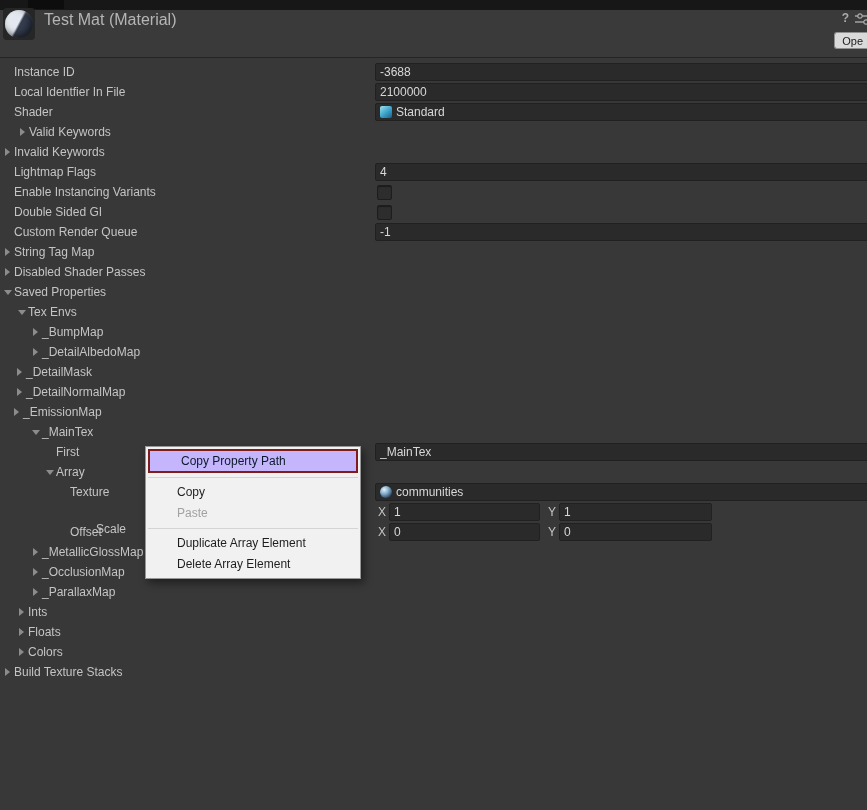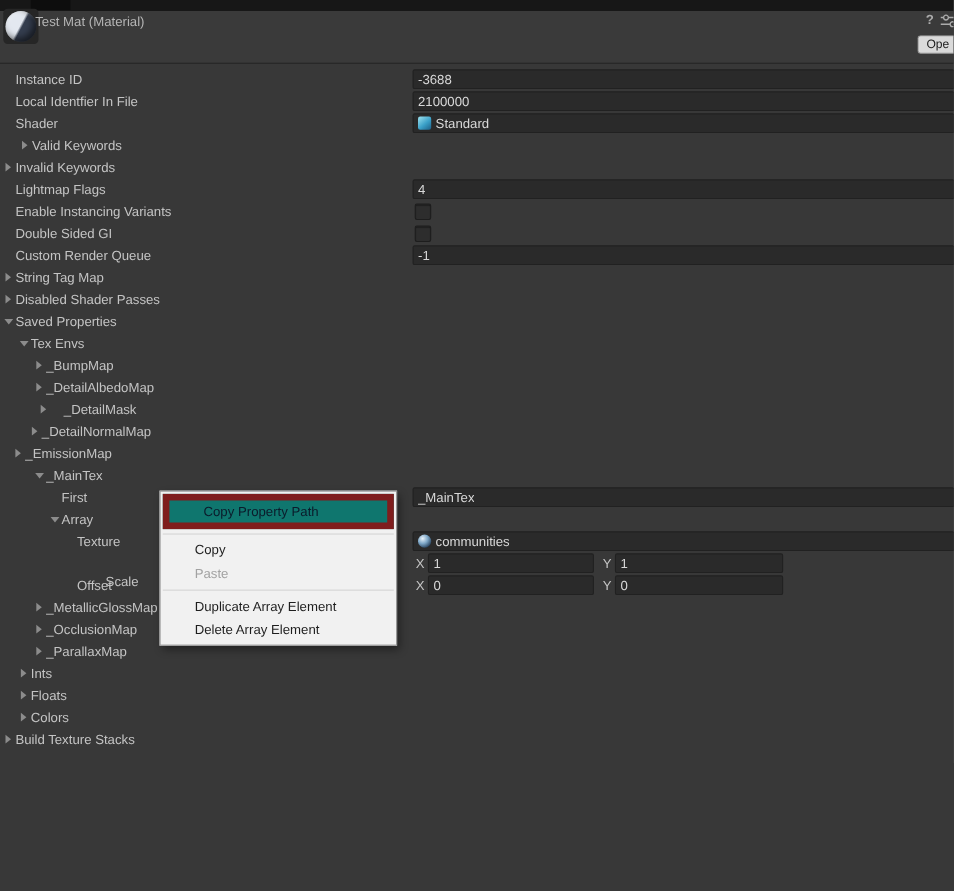--- a/index.html
+++ b/index.html
@@ -9,21 +9,21 @@
     -webkit-font-smoothing:antialiased;
   }
   
   .topstrip{position:absolute;top:0;left:0;right:0;height:10px;background:#171717;}
   .tab-remnant{position:absolute;left:28px;top:0;width:36px;height:9px;background:#0d0d0d;}
   .header{position:absolute;top:10px;left:0;right:0;height:47px;background:#3a3a3a;border-bottom:1px solid #252525;}
   .preview{position:absolute;left:3px;top:-2px;width:32px;height:32px;border-radius:4px;background:#262626;display:flex;align-items:center;justify-content:center;}
   .sphere{width:28px;height:28px;border-radius:50%;
     background:linear-gradient(118deg,#e3e8f0 0 47%,#343d4e 53% 100%);
     box-shadow:inset -3px -3px 6px rgba(0,0,0,.55), inset 2px 2px 3px rgba(255,255,255,.25);}
-  .title{position:absolute;left:32px;top:0;height:20px;line-height:20px;font-size:12px;color:#b5b5b5;white-space:nowrap;}
+  .title{position:absolute;left:44px;top:0;height:20px;line-height:20px;font-size:16px;color:#b5b5b5;white-space:nowrap;}
   .help{position:absolute;right:18px;top:1px;font-size:12px;font-weight:bold;color:#ababab;}
   .preset-icon{position:absolute;right:-4px;top:2px;}
   .open-btn{
     position:absolute;right:-2px;top:22px;height:17px;line-height:17px;
     padding:0 6px 0 7px;background:#dadada;color:#1b1b1b;font-size:11px;
     border:1px solid #8f8f8f;border-right:none;border-radius:3px 0 0 3px;
     font-family:"Liberation Sans",sans-serif;cursor:default;
   }
   
   .tree{position:absolute;top:62px;left:0;right:0;}
@@ -48,21 +48,21 @@
   .yl{left:548px;} .yf{left:559px;width:143px;}
   
   .context-menu{
     position:absolute;left:145px;top:446px;width:216px;z-index:10;
     background:#f1f1f1;border:1px solid #979797;box-shadow:3px 4px 8px rgba(0,0,0,.45);
     padding:2px 0 3px 0;box-sizing:border-box;
   }
   .menu-item{height:21px;line-height:21px;padding-left:31px;font-size:12px;color:#1e1e1e;white-space:nowrap;cursor:default;}
   .menu-item.selected{
     margin:0 2px;height:20px;line-height:20px;
-    background:#0f766e;border:6px solid #7f1d1d;color:#0b1b2b;
+    background:#c4b5fd;border:2px solid #7f1d1d;color:#0b1b2b;
   }
   .menu-item.disabled{color:#a2a2a2;}
   .menu-sep{border-top:1px solid #d4d4d4;margin:4px 2px;}
 </style>
 </head>
 <body>
 
 <div class="screen">
 
   <div class="topstrip">
@@ -189,27 +189,27 @@
           <span class="tree-label">_BumpMap</span>
         </div>
       </div>
       <div class="row">
         <div class="label-wrap" style="padding-left: 32px;">
           <span class="arrow right"></span>
           <span class="tree-label">_DetailAlbedoMap</span>
         </div>
       </div>
       <div class="row">
-        <div class="label-wrap" style="padding-left: 36px; gap: 12px;">
+        <div class="label-wrap" style="padding-left: 16px;">
           <span class="arrow right"></span>
           <span class="tree-label">_DetailMask</span>
         </div>
       </div>
       <div class="row">
-        <div class="label-wrap" style="padding-left: 28px;">
+        <div class="label-wrap" style="padding-left: 16px;">
           <span class="arrow right"></span>
           <span class="tree-label">_DetailNormalMap</span>
         </div>
       </div>
       <div class="row">
         <div class="label-wrap" style="padding-left: 13px;">
           <span class="arrow right"></span>
           <span class="tree-label">_EmissionMap</span>
         </div>
       </div>

